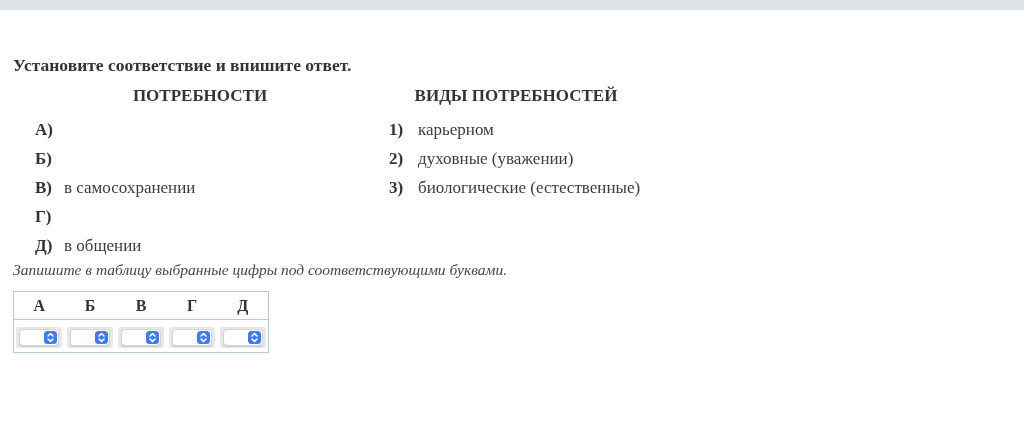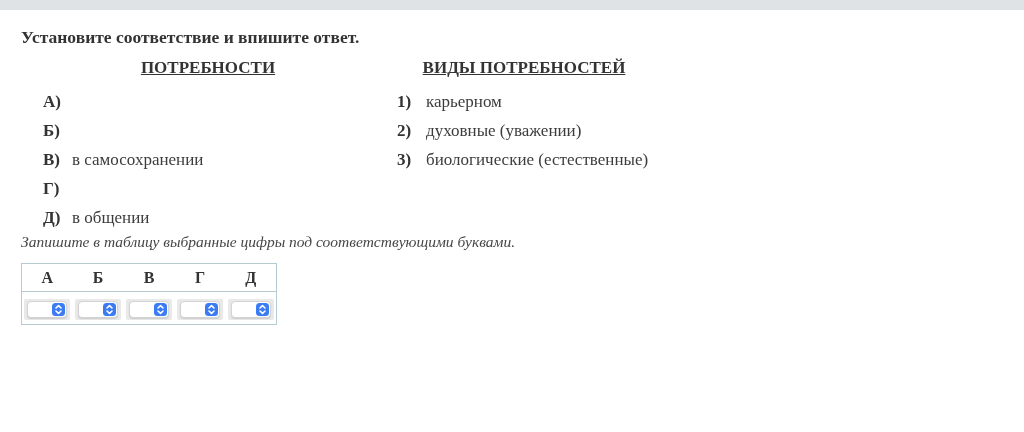--- a/index.html
+++ b/index.html
@@ -8,21 +8,22 @@
     background: #ffffff;
     font-family: "Liberation Serif", serif;
     color: #3c3c3c;
     overflow: hidden;
   }
   .topbar {
     width: 100%; height: 10px;
     background: #dfe3e5;
   }
   .content {
-    padding: 17px 28px 0 21px;
+    padding: 17px 28px 0 13px;
+    margin-top: 28px;
   }
   .title {
     font-size: 17.5px;
     font-weight: bold;
     color: #333333;
     line-height: 20px;
   }
   .instruction {
     margin-top: 21px;
     font-size: 17px;
@@ -38,21 +39,21 @@
   .col-right { width: 300px; }
   .col-header {
     text-align: center;
     font-size: 17px;
     font-weight: bold;
     color: #333333;
     height: 30px;
     line-height: 22px;
   }
   .col-right .col-header { width: 258px; }
-  .col-header span { text-decoration: underline; }
+  .col-header span { }
   .item-row {
     height: 29px;
     display: flex;
     align-items: center;
     font-size: 17px;
   }
   .col-left .item-row { padding-left: 22px; }
   .col-right .item-row { padding-left: 2px; }
   .item-label {
     font-weight: bold;

